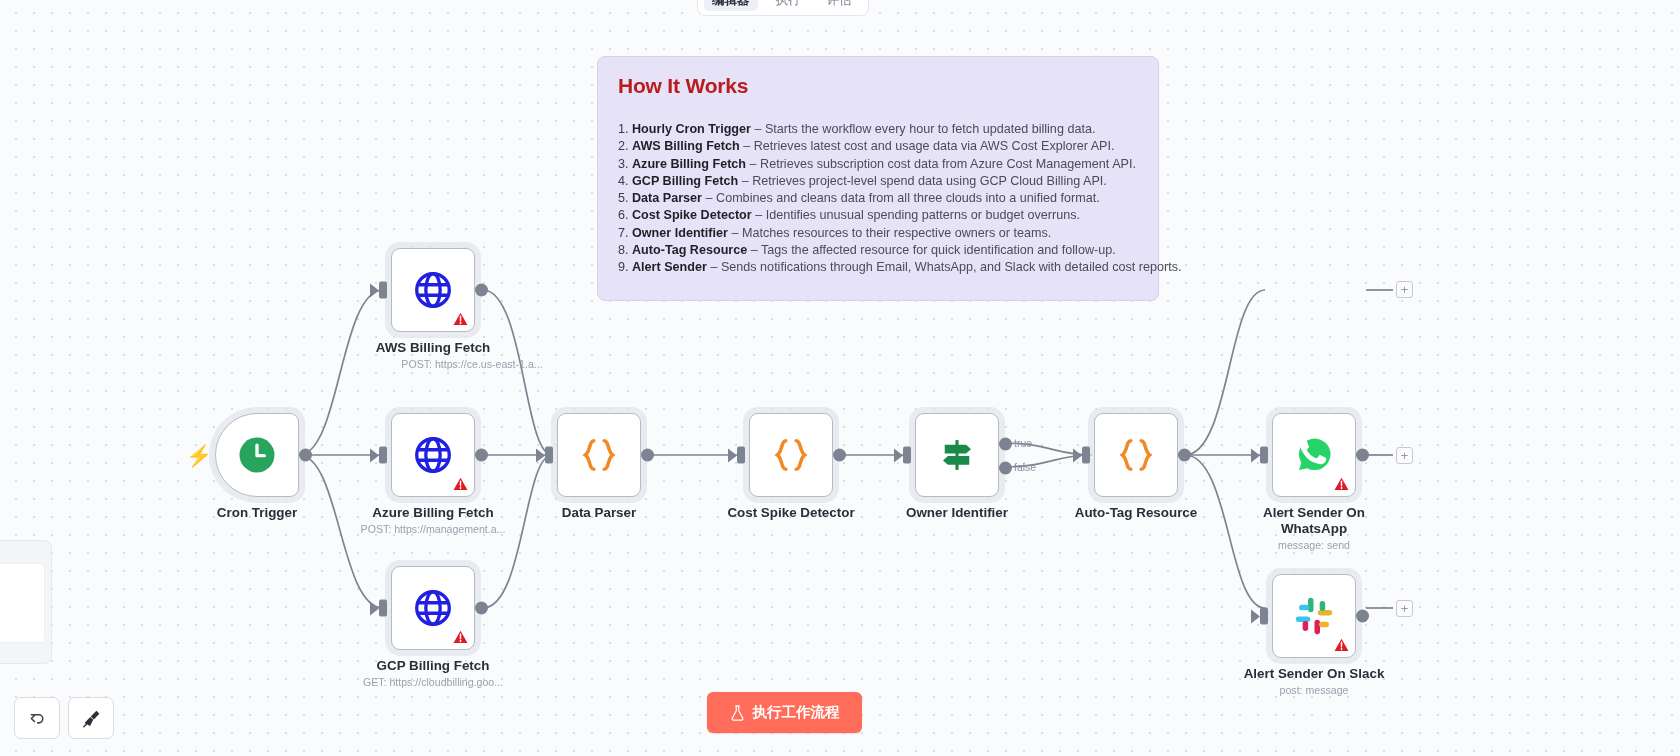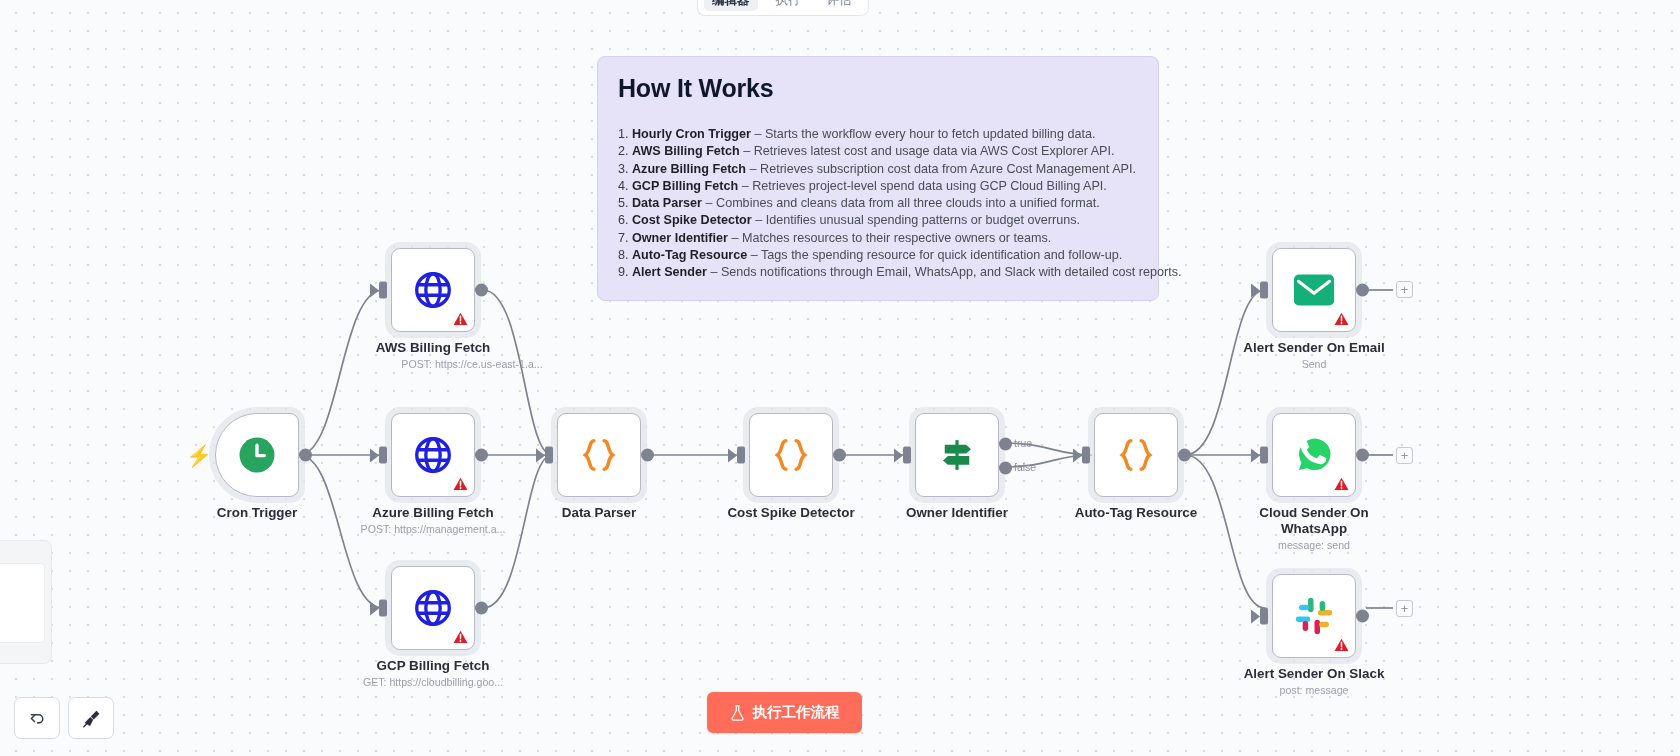--- a/index.html
+++ b/index.html
@@ -40,21 +40,21 @@
   #howitworks {
     position: absolute; left: 597px; top: 56px;
     width: 562px; height: 245px;
     background: #e6e2f7;
     border: 1px solid #d6d0ee;
     border-radius: 8px;
     padding: 17px 20px 10px 20px;
     z-index: 5;
   }
   #hiw-title {
-    font-size: 25px; font-weight: 700; color: #0f172a;
+    font-size: 21px; font-weight: 700; color: #b91c1c;
     letter-spacing: -0.2px; margin-bottom: 23px;
   }
   #hiw-list { list-style: none; margin-top: 20px; }
   #hiw-list li {
     font-size: 12.6px; color: #3a3c45; line-height: 17.3px;
     white-space: nowrap;
   }
   #hiw-list li .num { color: #3a3c45; }
   #hiw-list li b { font-weight: 700; color: #1f2027; }
   #hiw-list li .dash { color: #4a4c56; }
@@ -218,21 +218,21 @@
   <div id="howitworks">
     <div id="hiw-title">How It Works</div>
     <ul id="hiw-list">
       <li><span class="num">1.</span> <b>Hourly Cron Trigger</b> <span class="dash">– Starts the workflow every hour to fetch updated billing data.</span></li>
       <li><span class="num">2.</span> <b>AWS Billing Fetch</b> <span class="dash">– Retrieves latest cost and usage data via AWS Cost Explorer API.</span></li>
       <li><span class="num">3.</span> <b>Azure Billing Fetch</b> <span class="dash">– Retrieves subscription cost data from Azure Cost Management API.</span></li>
       <li><span class="num">4.</span> <b>GCP Billing Fetch</b> <span class="dash">– Retrieves project-level spend data using GCP Cloud Billing API.</span></li>
       <li><span class="num">5.</span> <b>Data Parser</b> <span class="dash">– Combines and cleans data from all three clouds into a unified format.</span></li>
       <li><span class="num">6.</span> <b>Cost Spike Detector</b> <span class="dash">– Identifies unusual spending patterns or budget overruns.</span></li>
       <li><span class="num">7.</span> <b>Owner Identifier</b> <span class="dash">– Matches resources to their respective owners or teams.</span></li>
-      <li><span class="num">8.</span> <b>Auto-Tag Resource</b> <span class="dash">– Tags the spending resource for quick identification and follow-up.</span></li>
+      <li><span class="num">8.</span> <b>Auto-Tag Resource</b> <span class="dash">– Tags the affected resource for quick identification and follow-up.</span></li>
       <li><span class="num">9.</span> <b>Alert Sender</b> <span class="dash">– Sends notifications through Email, WhatsApp, and Slack with detailed cost reports.</span></li>
     </ul>
   </div>
 
   <div class="node trigger" style="left:215px; top:413px;">
     <div class="bolt" style="left:-29px; top:31px;">⚡</div>
     <div class="box">
       <svg width="42" height="42" viewBox="0 0 24 24">
         <circle cx="12" cy="12" r="10" fill="#27a55f"></circle>
         <path d="M12 6.4 v6 h4.2" stroke="#ffffff" stroke-width="1.9" fill="none" stroke-linecap="round" stroke-linejoin="round"></path>
@@ -341,52 +341,36 @@
       <svg width="44" height="44" viewBox="0 0 24 24">
         <path d="M9.2 4.2 C6.6 4.2 7.4 10 4.6 12 c2.8 2 2 7.8 4.6 7.8" fill="none" stroke="#f08a24" stroke-width="1.9" stroke-linecap="round"></path>
         <path d="M14.8 4.2 c2.6 0 1.8 5.8 4.6 7.8 -2.8 2 -2 7.8 -4.6 7.8" fill="none" stroke="#f08a24" stroke-width="1.9" stroke-linecap="round"></path>
       </svg>
       <div class="dot-in"></div>
       <div class="dot-out"></div>
     </div>
     <div class="label">Auto-Tag Resource</div>
   </div>
 
-  <div class="node" style="left:1272px; top:248px;">
-    <div class="box">
-      <svg width="42" height="34" viewBox="0 0 28 22">
-        <rect x="0.6" y="0.6" width="26.8" height="20.8" rx="3.4" fill="#15b07a"></rect>
-        <path d="M3.6 5.2 L14 13.2 L24.4 5.2" fill="none" stroke="#ffffff" stroke-width="2.1" stroke-linecap="round" stroke-linejoin="round"></path>
+  <div class="plus-stub" style="left:1396px; top:281px;">+</div>
+
+  <div class="node" style="left:1272px; top:413px;">
+    <div class="box">
+      <svg width="42" height="42" viewBox="0 0 24 24">
+        <path d="M3.4 20.6 L4.8 16.4 A9 9 0 1 1 8.1 19.5 Z" fill="#25d366"></path>
+        <path d="M9.1 7.6 c-0.3 -0.7 -0.6 -0.7 -0.9 -0.7 h-0.8 c-0.3 0 -0.8 0.1 -1.2 0.6 -0.4 0.5 -1.5 1.5 -1.5 3.6 0 2.1 1.6 4.2 1.8 4.5 0.2 0.3 3 4.8 7.4 6.5 3.7 1.4 4.4 1.2 5.2 1.1 0.8 -0.1 2.6 -1.1 3 -2.1 0.4 -1 0.4 -1.9 0.3 -2.1 -0.1 -0.2 -0.4 -0.3 -0.9 -0.5 -0.4 -0.2 -2.6 -1.3 -3 -1.5 -0.4 -0.1 -0.7 -0.2 -1 0.2 -0.3 0.4 -1.1 1.4 -1.4 1.7 -0.3 0.3 -0.5 0.3 -0.9 0.1 -0.4 -0.2 -1.9 -0.7 -3.6 -2.2 -1.3 -1.2 -2.2 -2.7 -2.5 -3.1 -0.3 -0.4 0 -0.7 0.2 -0.9 0.2 -0.2 0.4 -0.5 0.6 -0.7 0.2 -0.2 0.3 -0.4 0.4 -0.7 0.1 -0.3 0.1 -0.5 0 -0.7 -0.1 -0.2 -0.9 -2.3 -1.2 -3.1 Z" fill="#ffffff" transform="translate(0.6,-1.8) scale(0.82)"></path>
       </svg>
       <svg class="warn" viewBox="0 0 20 18">
         <path d="M10 0.8 L19.3 17 H0.7 Z" fill="#e01b24"></path>
         <path d="M10 5.3 v5.6 M10 13.4 v1.6" stroke="#ffffff" stroke-width="2" stroke-linecap="round"></path>
       </svg>
       <div class="dot-in"></div>
       <div class="dot-out"></div>
     </div>
-    <div class="label">Alert Sender On Email</div>
-    <div class="sub" style="top:110px;">Send</div>
-  </div>
-  <div class="plus-stub" style="left:1396px; top:281px;">+</div>
-
-  <div class="node" style="left:1272px; top:413px;">
-    <div class="box">
-      <svg width="42" height="42" viewBox="0 0 24 24">
-        <path d="M3.4 20.6 L4.8 16.4 A9 9 0 1 1 8.1 19.5 Z" fill="#25d366"></path>
-        <path d="M9.1 7.6 c-0.3 -0.7 -0.6 -0.7 -0.9 -0.7 h-0.8 c-0.3 0 -0.8 0.1 -1.2 0.6 -0.4 0.5 -1.5 1.5 -1.5 3.6 0 2.1 1.6 4.2 1.8 4.5 0.2 0.3 3 4.8 7.4 6.5 3.7 1.4 4.4 1.2 5.2 1.1 0.8 -0.1 2.6 -1.1 3 -2.1 0.4 -1 0.4 -1.9 0.3 -2.1 -0.1 -0.2 -0.4 -0.3 -0.9 -0.5 -0.4 -0.2 -2.6 -1.3 -3 -1.5 -0.4 -0.1 -0.7 -0.2 -1 0.2 -0.3 0.4 -1.1 1.4 -1.4 1.7 -0.3 0.3 -0.5 0.3 -0.9 0.1 -0.4 -0.2 -1.9 -0.7 -3.6 -2.2 -1.3 -1.2 -2.2 -2.7 -2.5 -3.1 -0.3 -0.4 0 -0.7 0.2 -0.9 0.2 -0.2 0.4 -0.5 0.6 -0.7 0.2 -0.2 0.3 -0.4 0.4 -0.7 0.1 -0.3 0.1 -0.5 0 -0.7 -0.1 -0.2 -0.9 -2.3 -1.2 -3.1 Z" fill="#ffffff" transform="translate(0.6,-1.8) scale(0.82)"></path>
-      </svg>
-      <svg class="warn" viewBox="0 0 20 18">
-        <path d="M10 0.8 L19.3 17 H0.7 Z" fill="#e01b24"></path>
-        <path d="M10 5.3 v5.6 M10 13.4 v1.6" stroke="#ffffff" stroke-width="2" stroke-linecap="round"></path>
-      </svg>
-      <div class="dot-in"></div>
-      <div class="dot-out"></div>
-    </div>
-    <div class="label wrap">Cloud Sender On WhatsApp</div>
+    <div class="label wrap">Alert Sender On WhatsApp</div>
     <div class="sub" style="top:126px;">message: send</div>
   </div>
   <div class="plus-stub" style="left:1396px; top:447px;">+</div>
 
   <div class="node" style="left:1272px; top:566px;margin-top:8px;">
     <div class="box">
       <svg width="40" height="40" viewBox="0 0 24 24">
         <g>
           <rect x="8.4" y="1.1" width="3.3" height="8.6" rx="1.65" fill="#2eb67d"></rect>
           <rect x="12.3" y="14.3" width="3.3" height="8.6" rx="1.65" fill="#e01e5a"></rect>

